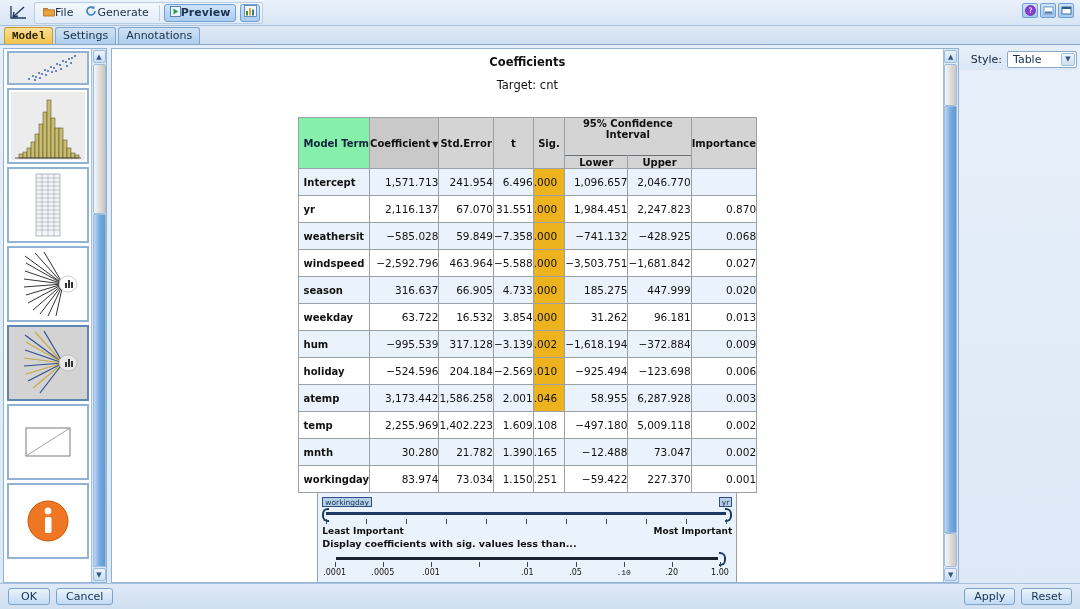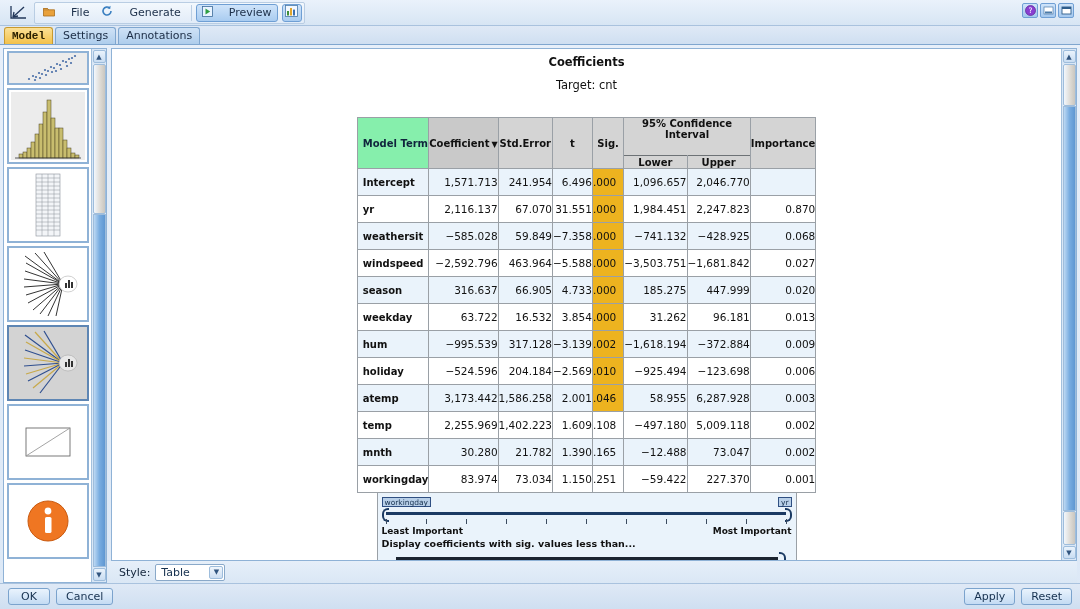--- a/index.html
+++ b/index.html
@@ -29,28 +29,28 @@
     position:relative;
   }
   .app-glyph { width:28px; height:24px; display:flex; align-items:center; justify-content:center; }
   .tb-group {
     display:flex; align-items:center; height:22px;
     background:linear-gradient(#f3f8fd,#e2ecf8);
     border:1px solid #b9cde3; border-radius:2px;
     padding:0 2px; margin-left:2px;
   }
   .tb-btn {
-    display:flex; align-items:center; gap:16px;
+    display:flex; align-items:center; gap:0;
     height:18px; padding:0 6px; border-radius:2px;
     color:#20334d; font-size:11px; white-space:nowrap;
     cursor:default;
   }
   .tb-btn.active {
     background:linear-gradient(#cfe4fa,#a9ccf0);
-    border:1px solid #6f9fd4; border-radius:3px; padding:0 5px;
+    border:1px solid #6f9fd4; border-radius:3px; padding:0 5px;font-weight:bold;
   }
   .tb-icon-btn {
     width:20px; height:18px; display:flex; align-items:center; justify-content:center;
     background:linear-gradient(#cfe4fa,#a9ccf0);
     border:1px solid #6f9fd4; border-radius:3px; margin-left:4px;
   }
   .tb-sep { width:1px; height:16px; background:#bccfe4; margin:0 4px; }
   .win-ctrl-wrap { position:absolute; right:6px; top:3px; display:flex; gap:2px; }
   .win-ctrl {
     width:16px; height:15px; display:flex; align-items:center; justify-content:center;
@@ -125,21 +125,21 @@
   .sb-thumb {
     position:absolute; left:0; width:13px;
     background:linear-gradient(to right,#f2f7fd,#dcd9d3 60%,#c9c6c0);
     border:1px solid #9ebddc; border-radius:2px;
   }
   .sb-thumb.blue {
     background:linear-gradient(to right,#bcd8f3,#78ace0 50%,#5f97d2);
   }
 
   
-  .outer-main { flex:1; display:flex; flex-direction:column; min-width:0; }
+  .outer-main { flex:1; display:flex; flex-direction:row; min-width:0; }
   .canvas-wrap {
     flex:1; display:flex; min-height:0;
     border:1px solid #8fb2d6; background:#ffffff; margin-left:4px;
   }
   .canvas {
     flex:1; overflow:hidden; position:relative; background:#ffffff;
   }
 
   .report { width:100%; padding-top:6px; }
   .rep-title { text-align:center; font-weight:bold; font-size:11.5px; color:#111; }

